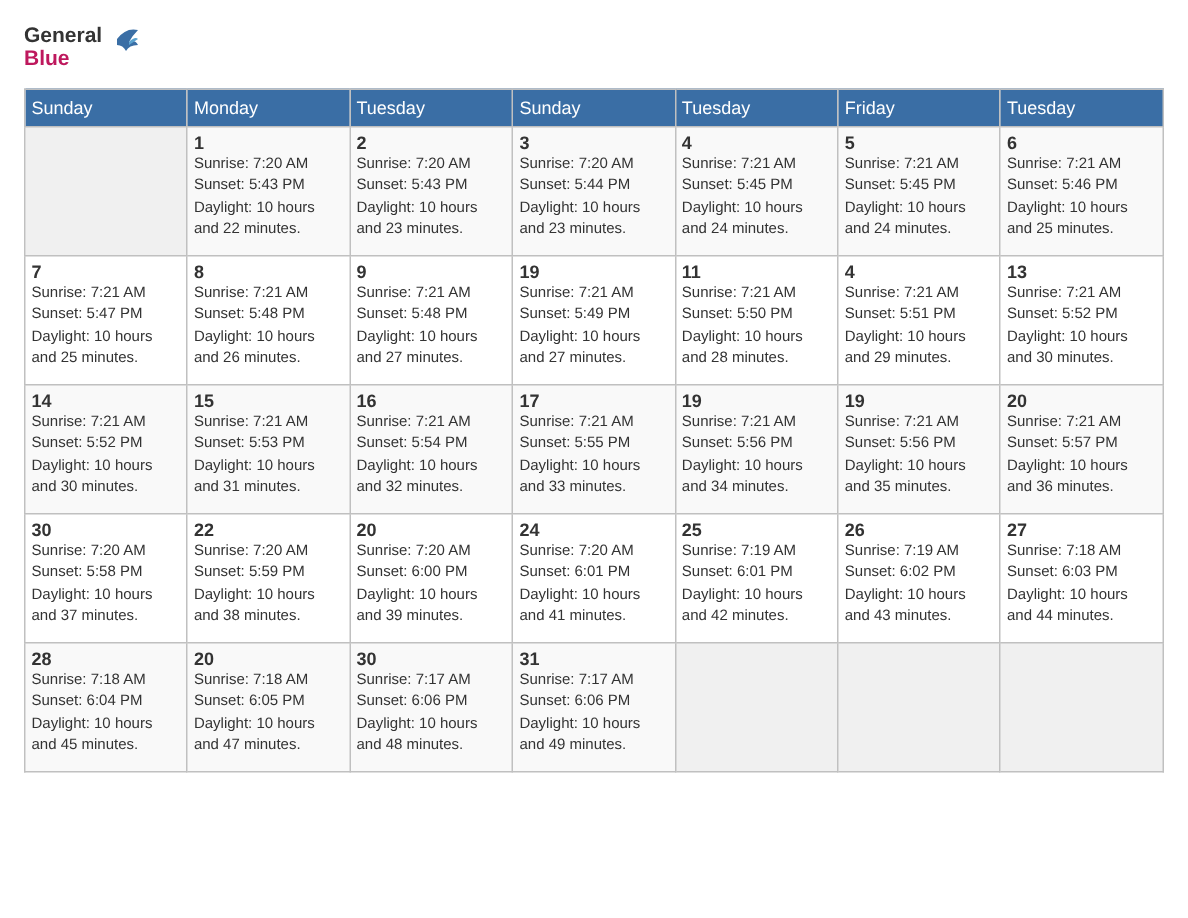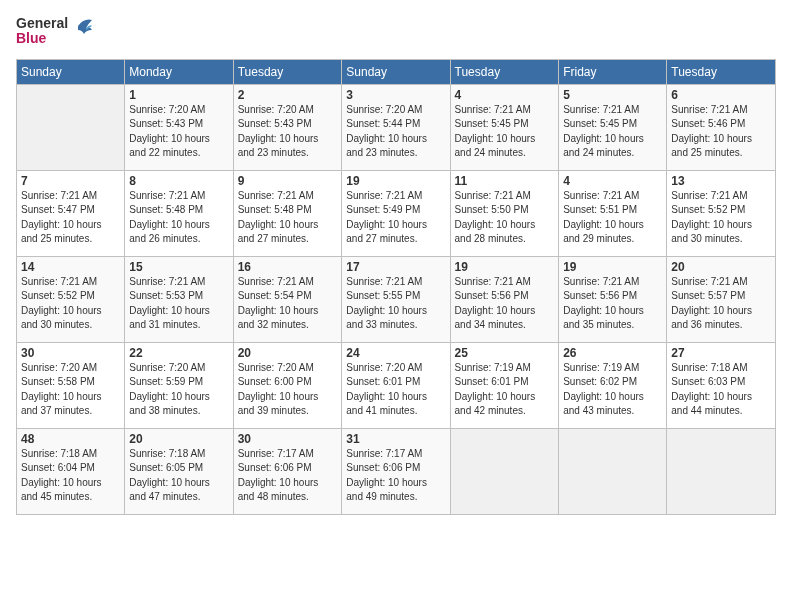--- a/index.html
+++ b/index.html
@@ -231,21 +231,21 @@
             <span class="day-num">26</span>
             <div class="day-info">Sunrise: 7:19 AM<br>Sunset: 6:02 PM<br>Daylight: 10 hours<br>and 43 minutes.</div>
           </td>
           <td>
             <span class="day-num">27</span>
             <div class="day-info">Sunrise: 7:18 AM<br>Sunset: 6:03 PM<br>Daylight: 10 hours<br>and 44 minutes.</div>
           </td>
         </tr>
         <tr>
           <td>
-            <span class="day-num">48</span>
+            <span class="day-num">28</span>
             <div class="day-info">Sunrise: 7:18 AM<br>Sunset: 6:04 PM<br>Daylight: 10 hours<br>and 45 minutes.</div>
           </td>
           <td>
             <span class="day-num">20</span>
             <div class="day-info">Sunrise: 7:18 AM<br>Sunset: 6:05 PM<br>Daylight: 10 hours<br>and 47 minutes.</div>
           </td>
           <td>
             <span class="day-num">30</span>
             <div class="day-info">Sunrise: 7:17 AM<br>Sunset: 6:06 PM<br>Daylight: 10 hours<br>and 48 minutes.</div>
           </td>

